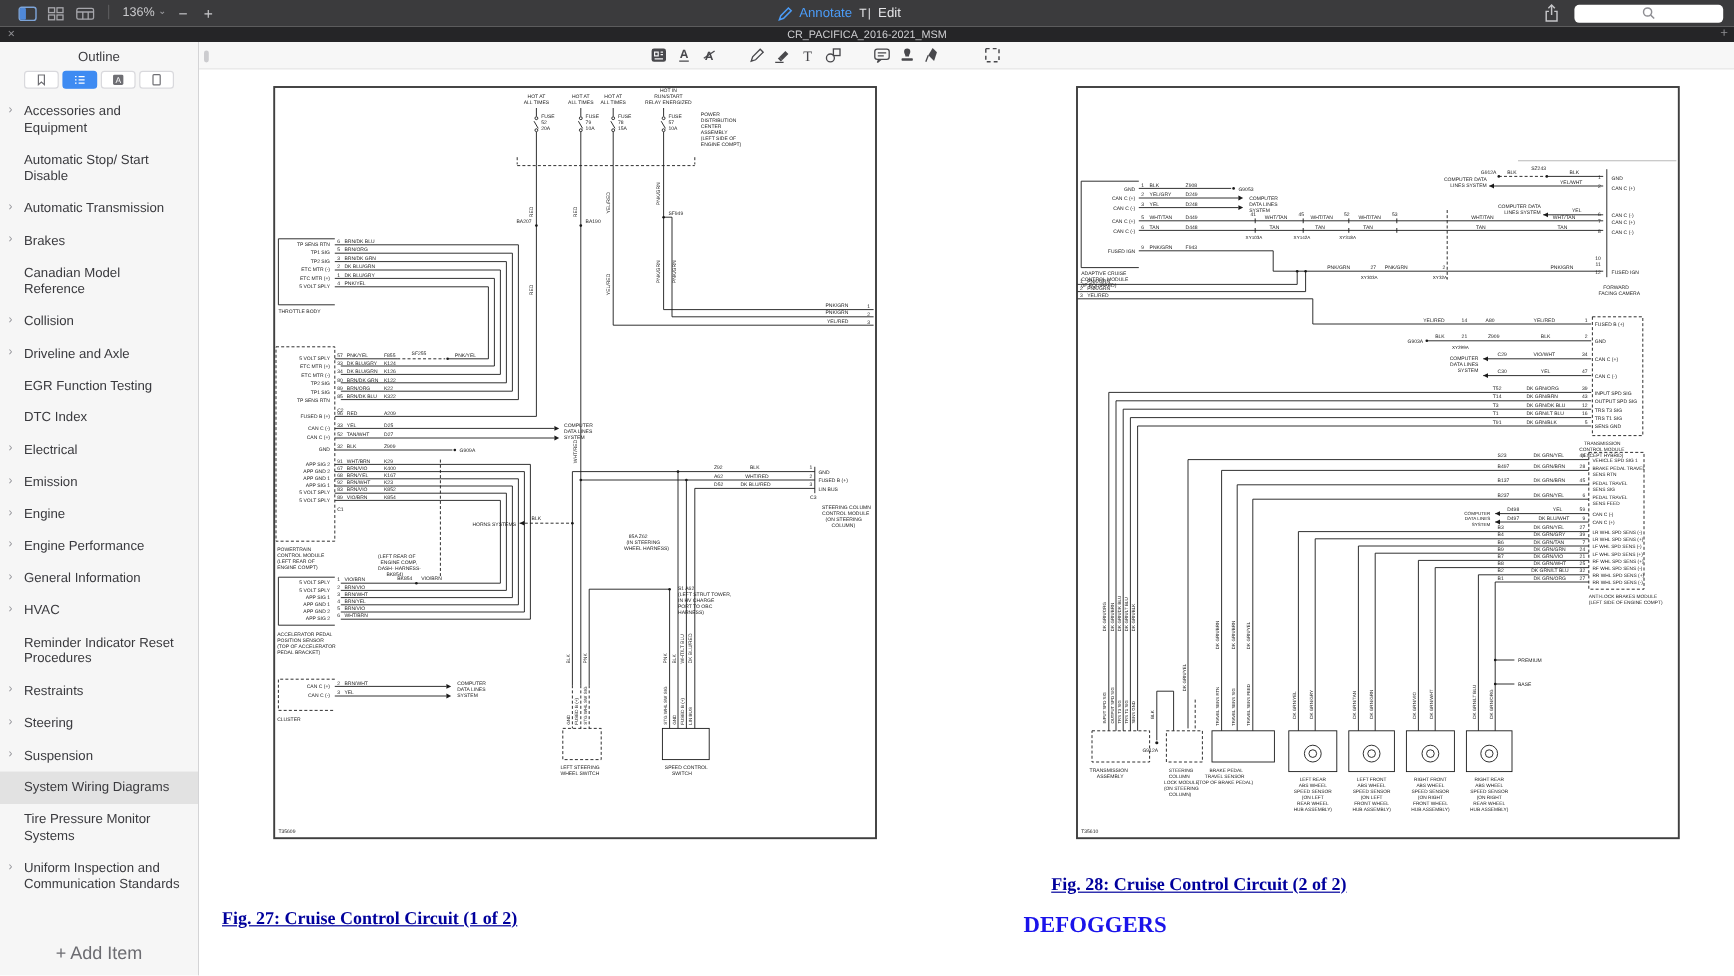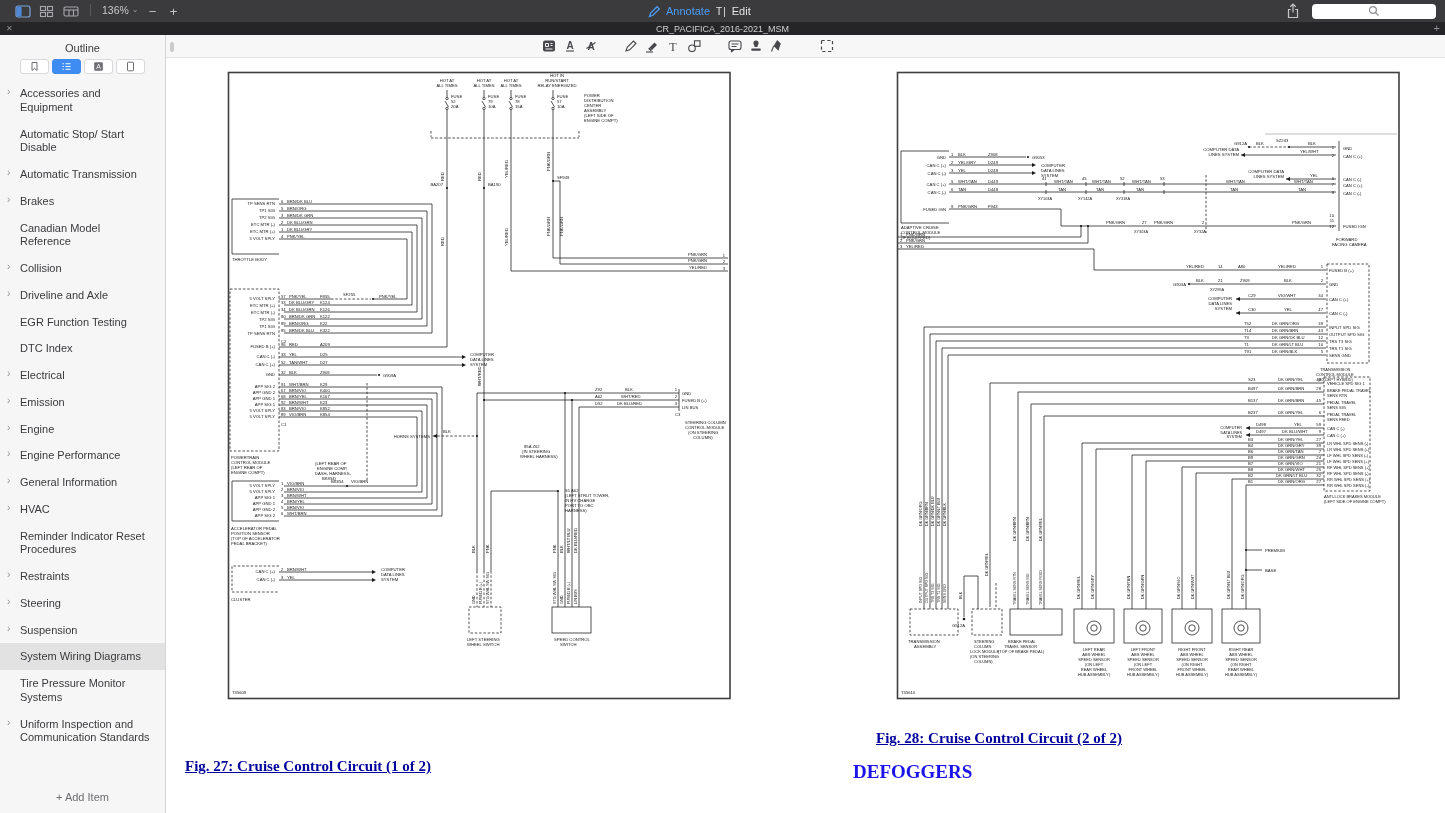--- a/index.html
+++ b/index.html
@@ -32,21 +32,21 @@
   .sb-title { text-align:center; font-size:11px; color:#3c3c40; padding-top:7px; }
   .seg { display:flex; justify-content:center; gap:3px; padding:5px 0 4px; }
   .seg-btn { width:29px; height:15px; background:#fff; border:1px solid #d9d9dd; border-radius:3px;
              display:flex; align-items:center; justify-content:center; }
   .seg-btn.sel { background:#3e8bf2; border-color:#3e8bf2; }
   ul.outline { list-style:none; margin:2px 0 0; padding:0; flex:1; overflow:hidden;
                font-size:11px; color:#3a3a3e; }
   ul.outline li { position:relative; padding:7px 12px 6px 20px; line-height:1.25; }
   ul.outline li .chev { position:absolute; left:7px; top:6px; color:#98989d; font-size:10px; }
   ul.outline li.sel { background:#e2e2e2; }
-  .add-item { text-align:center; font-size:11px; color:#6d6d72; padding:8px 0 10px; }
+  .add-item { text-align:center; font-size:15px; color:#6d6d72; padding:8px 0 10px; }
   .content { flex:1; position:relative; background:#fff; }
   .anno-toolbar { height:23px; background:#f7f7f7; border-bottom:1px solid #e2e2e2;
                   position:relative; display:flex; align-items:center; }
   .handle { position:absolute; left:4px; top:7px; width:4px; height:10px; border-radius:2px; background:#cccccf; }
   .tool { width:17px; height:17px; margin-right:4px; display:flex; align-items:center; justify-content:center; }
   .tool.first { margin-left:374px; }
   .tool.g2 { margin-left:19px; } .tool.g3 { margin-left:20px; } .tool.g4 { margin-left:29px; }
   .canvas { position:absolute; top:23px; left:0; right:0; bottom:0; background:#fff; }
   svg.diagram { position:absolute; }
   #fig27 { left:61px; top:13px; }

